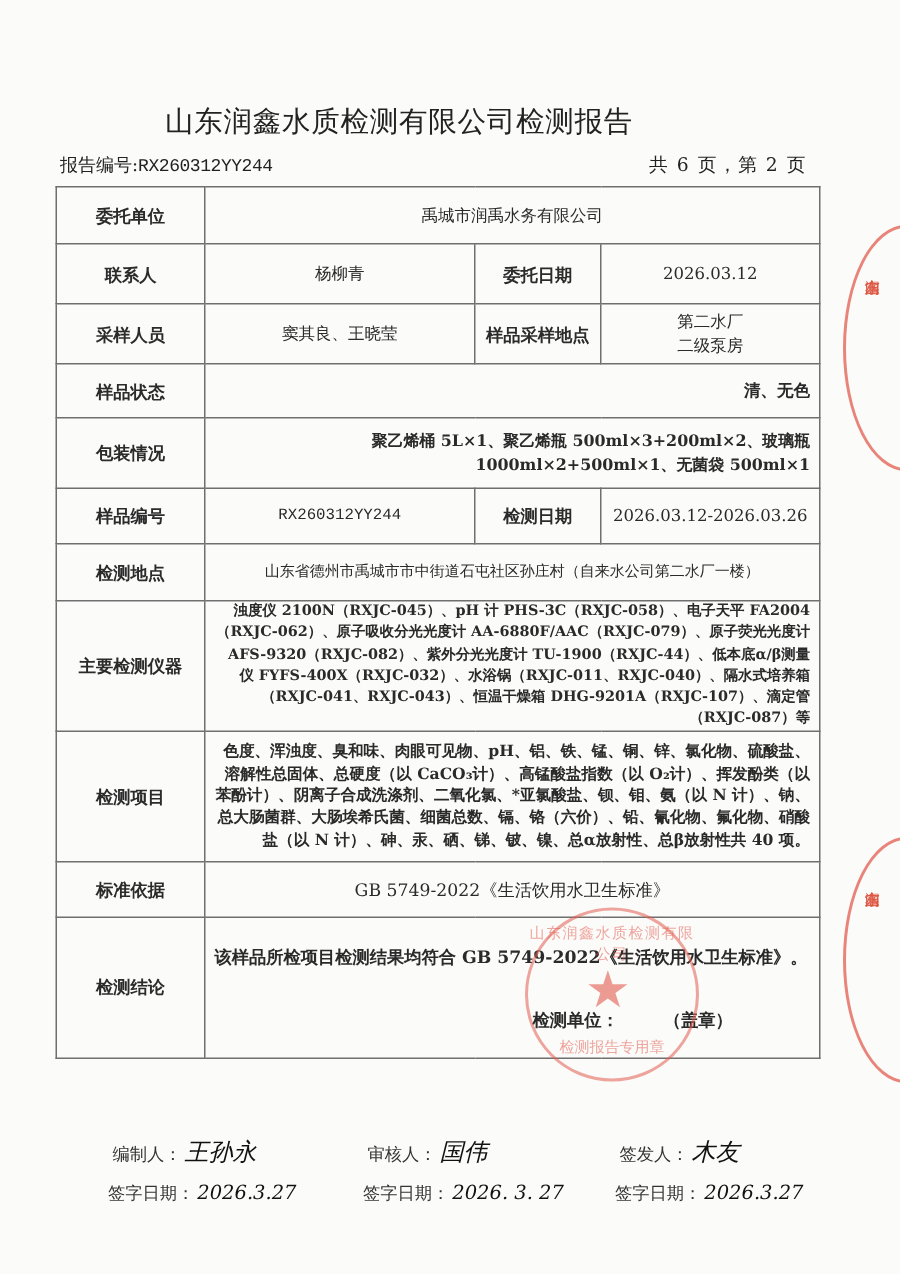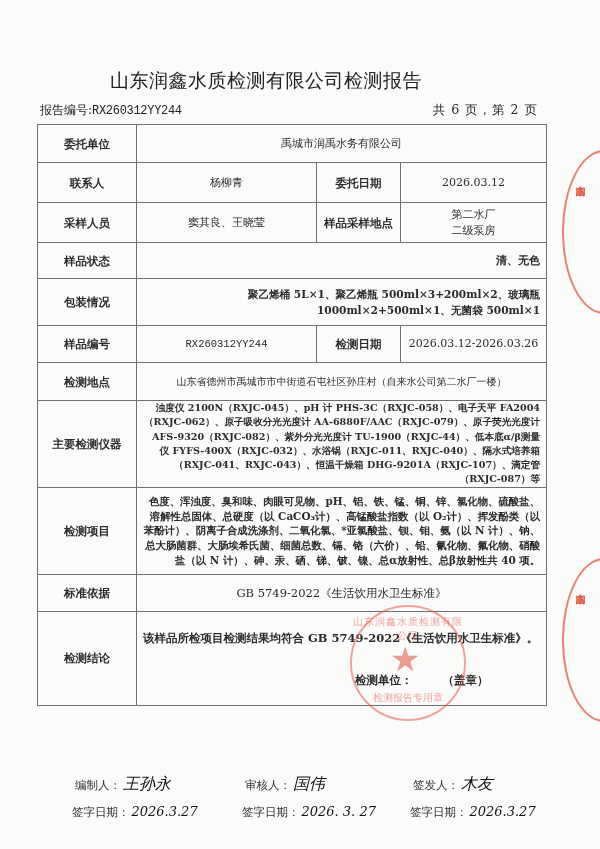--- a/index.html
+++ b/index.html
@@ -60,21 +60,21 @@
   .edge-seal {
     position: absolute; right: -46px; width: 80px; height: 160px;
     border: 2px solid rgba(226, 92, 78, 0.75); border-radius: 50%;
     pointer-events: none;
   }
   .edge-seal .vt {
     position: absolute; left: 8px; top: 26px; width: 14px;
     font-size: 10px; line-height: 12px; color: rgba(220, 80, 60, 0.85);
     writing-mode: vertical-rl;
   }
-  .sig-row { position: absolute; font-size: 11.5px; color: #333; margin-top: 16px; }
+  .sig-row { position: absolute; font-size: 11.5px; color: #333; }
   .sig { font-family: "DejaVu Serif", serif; font-style: italic; font-size: 16px; color: #111; margin-left: 2px; }
   .sig-date { font-family: "DejaVu Serif", serif; font-style: italic; font-size: 13px; color: #111; margin-left: 2px; }
 </style>
 </head>
 <body>
 
 <div class="title">山东润鑫水质检测有限公司检测报告</div>
 
 <div class="report-no">
   <span>报告编号:</span><span class="num">RX260312YY244</span>

